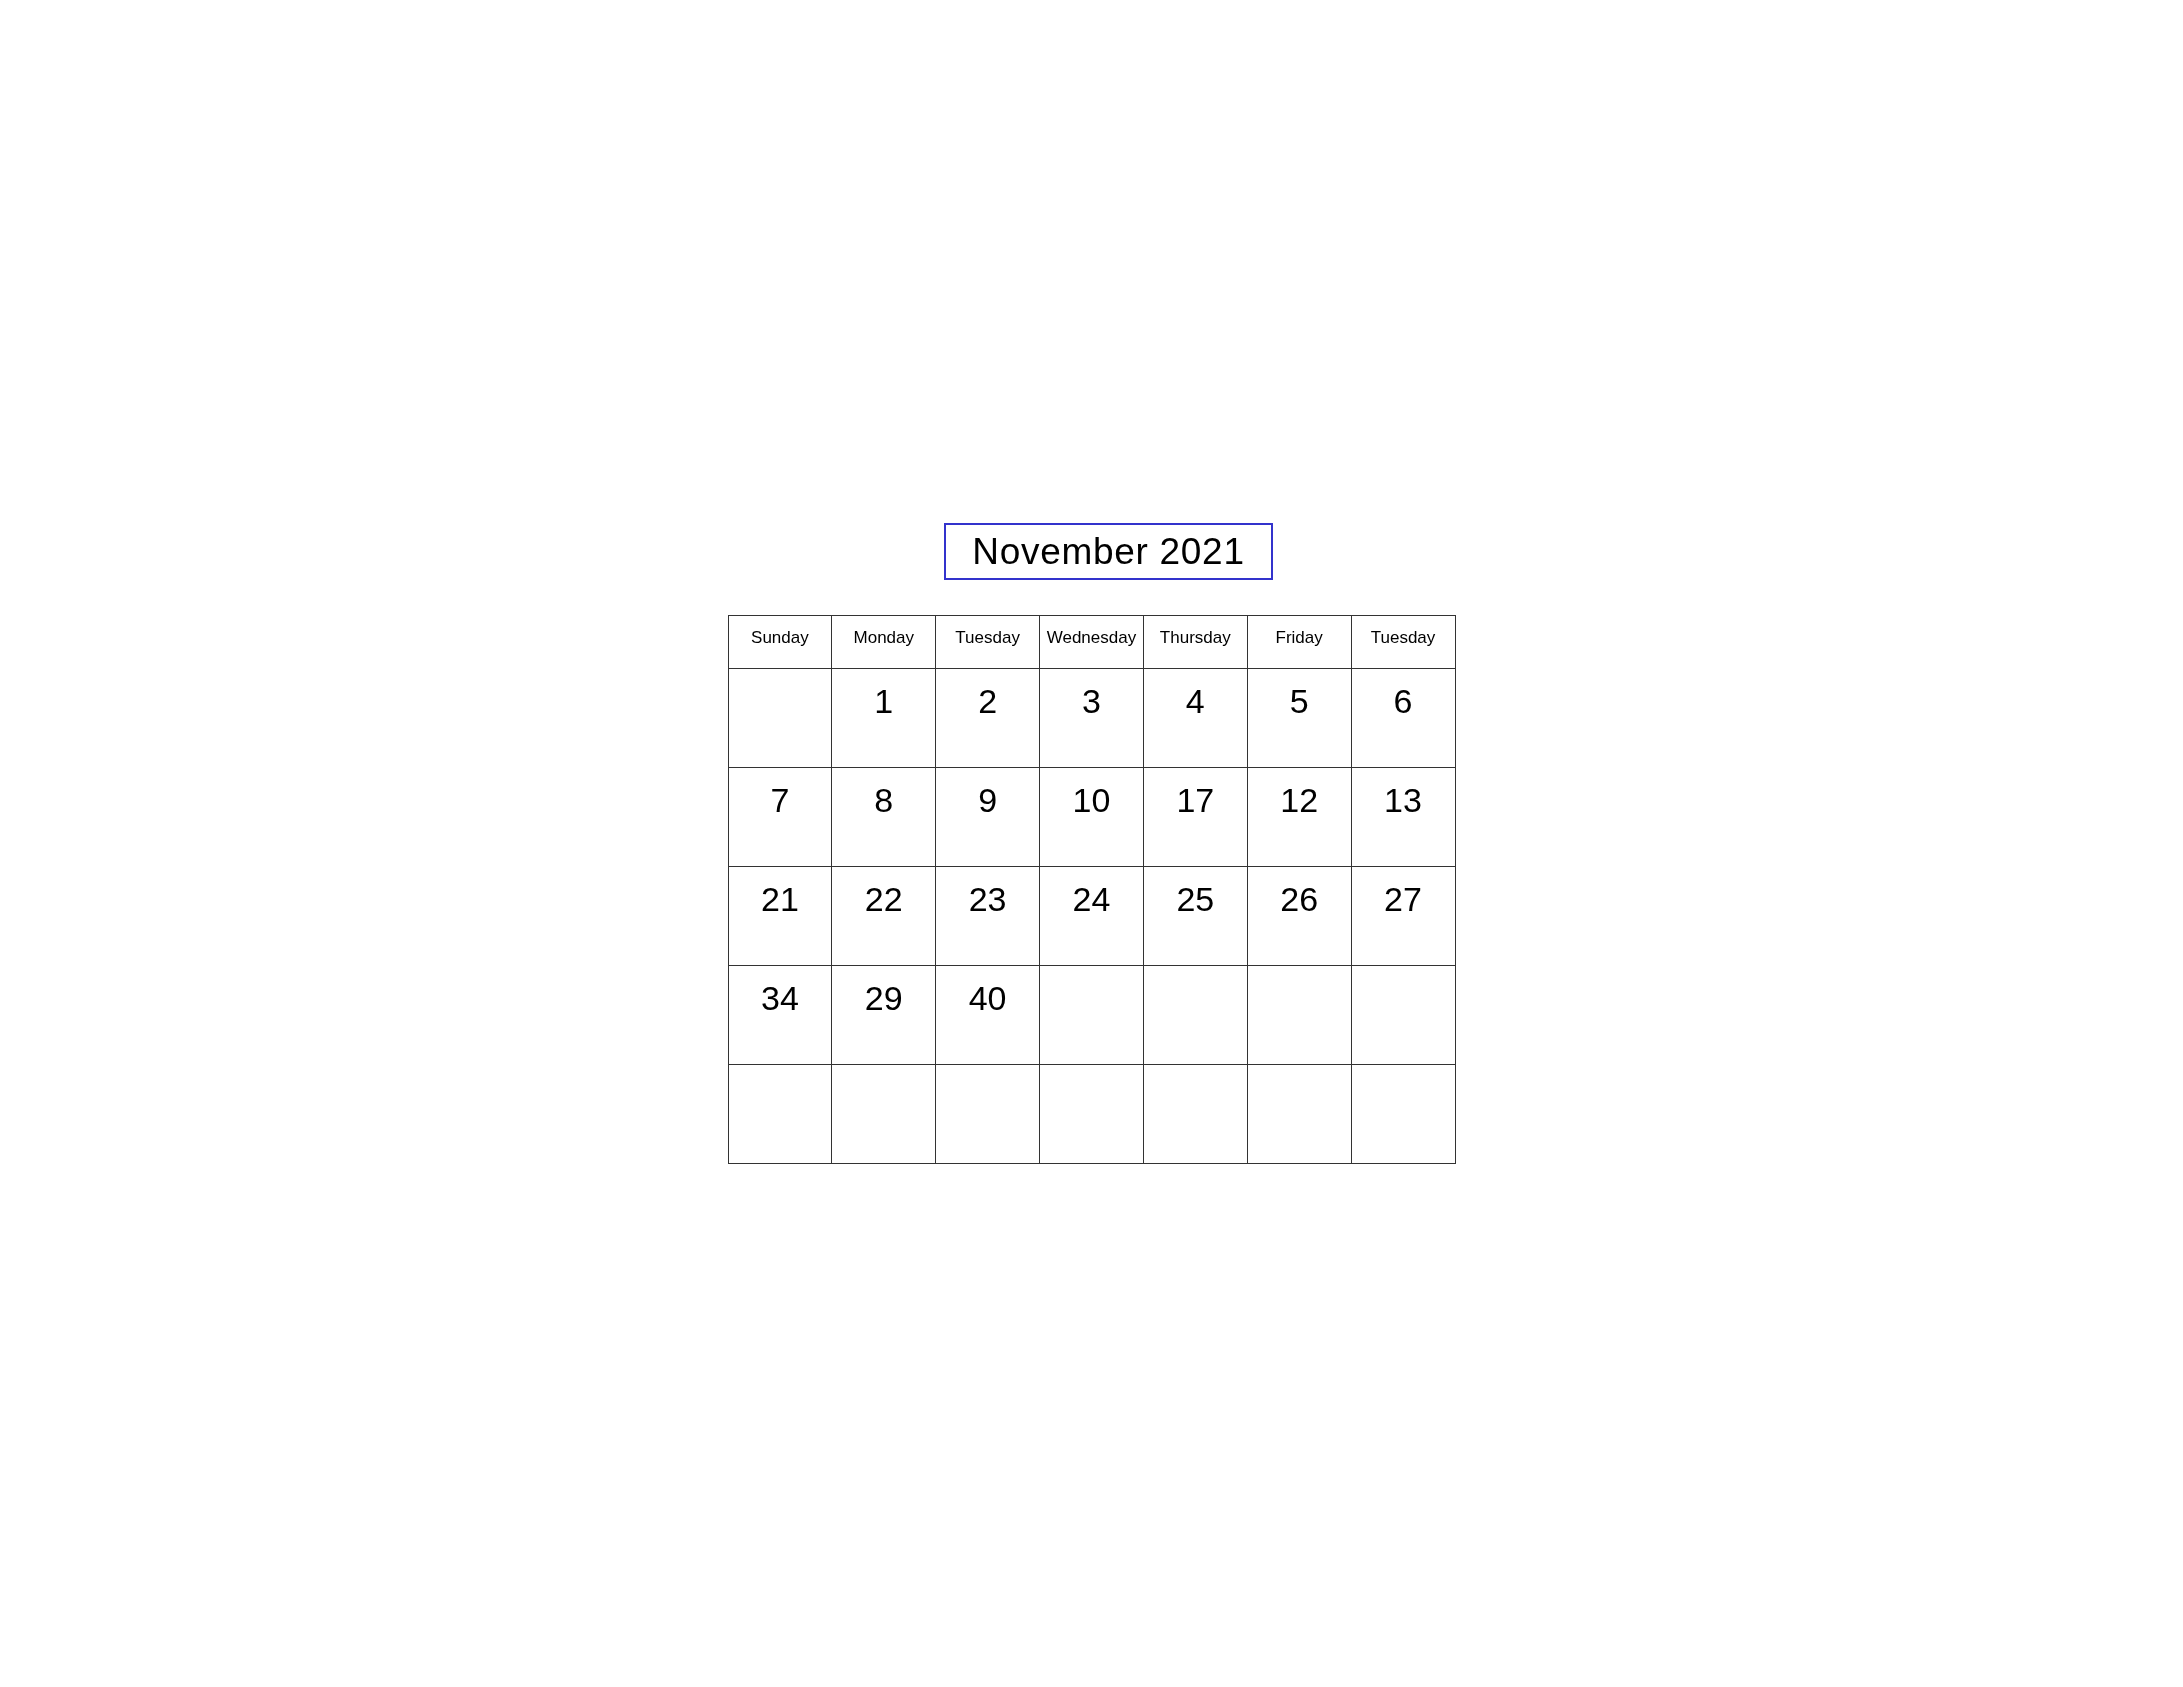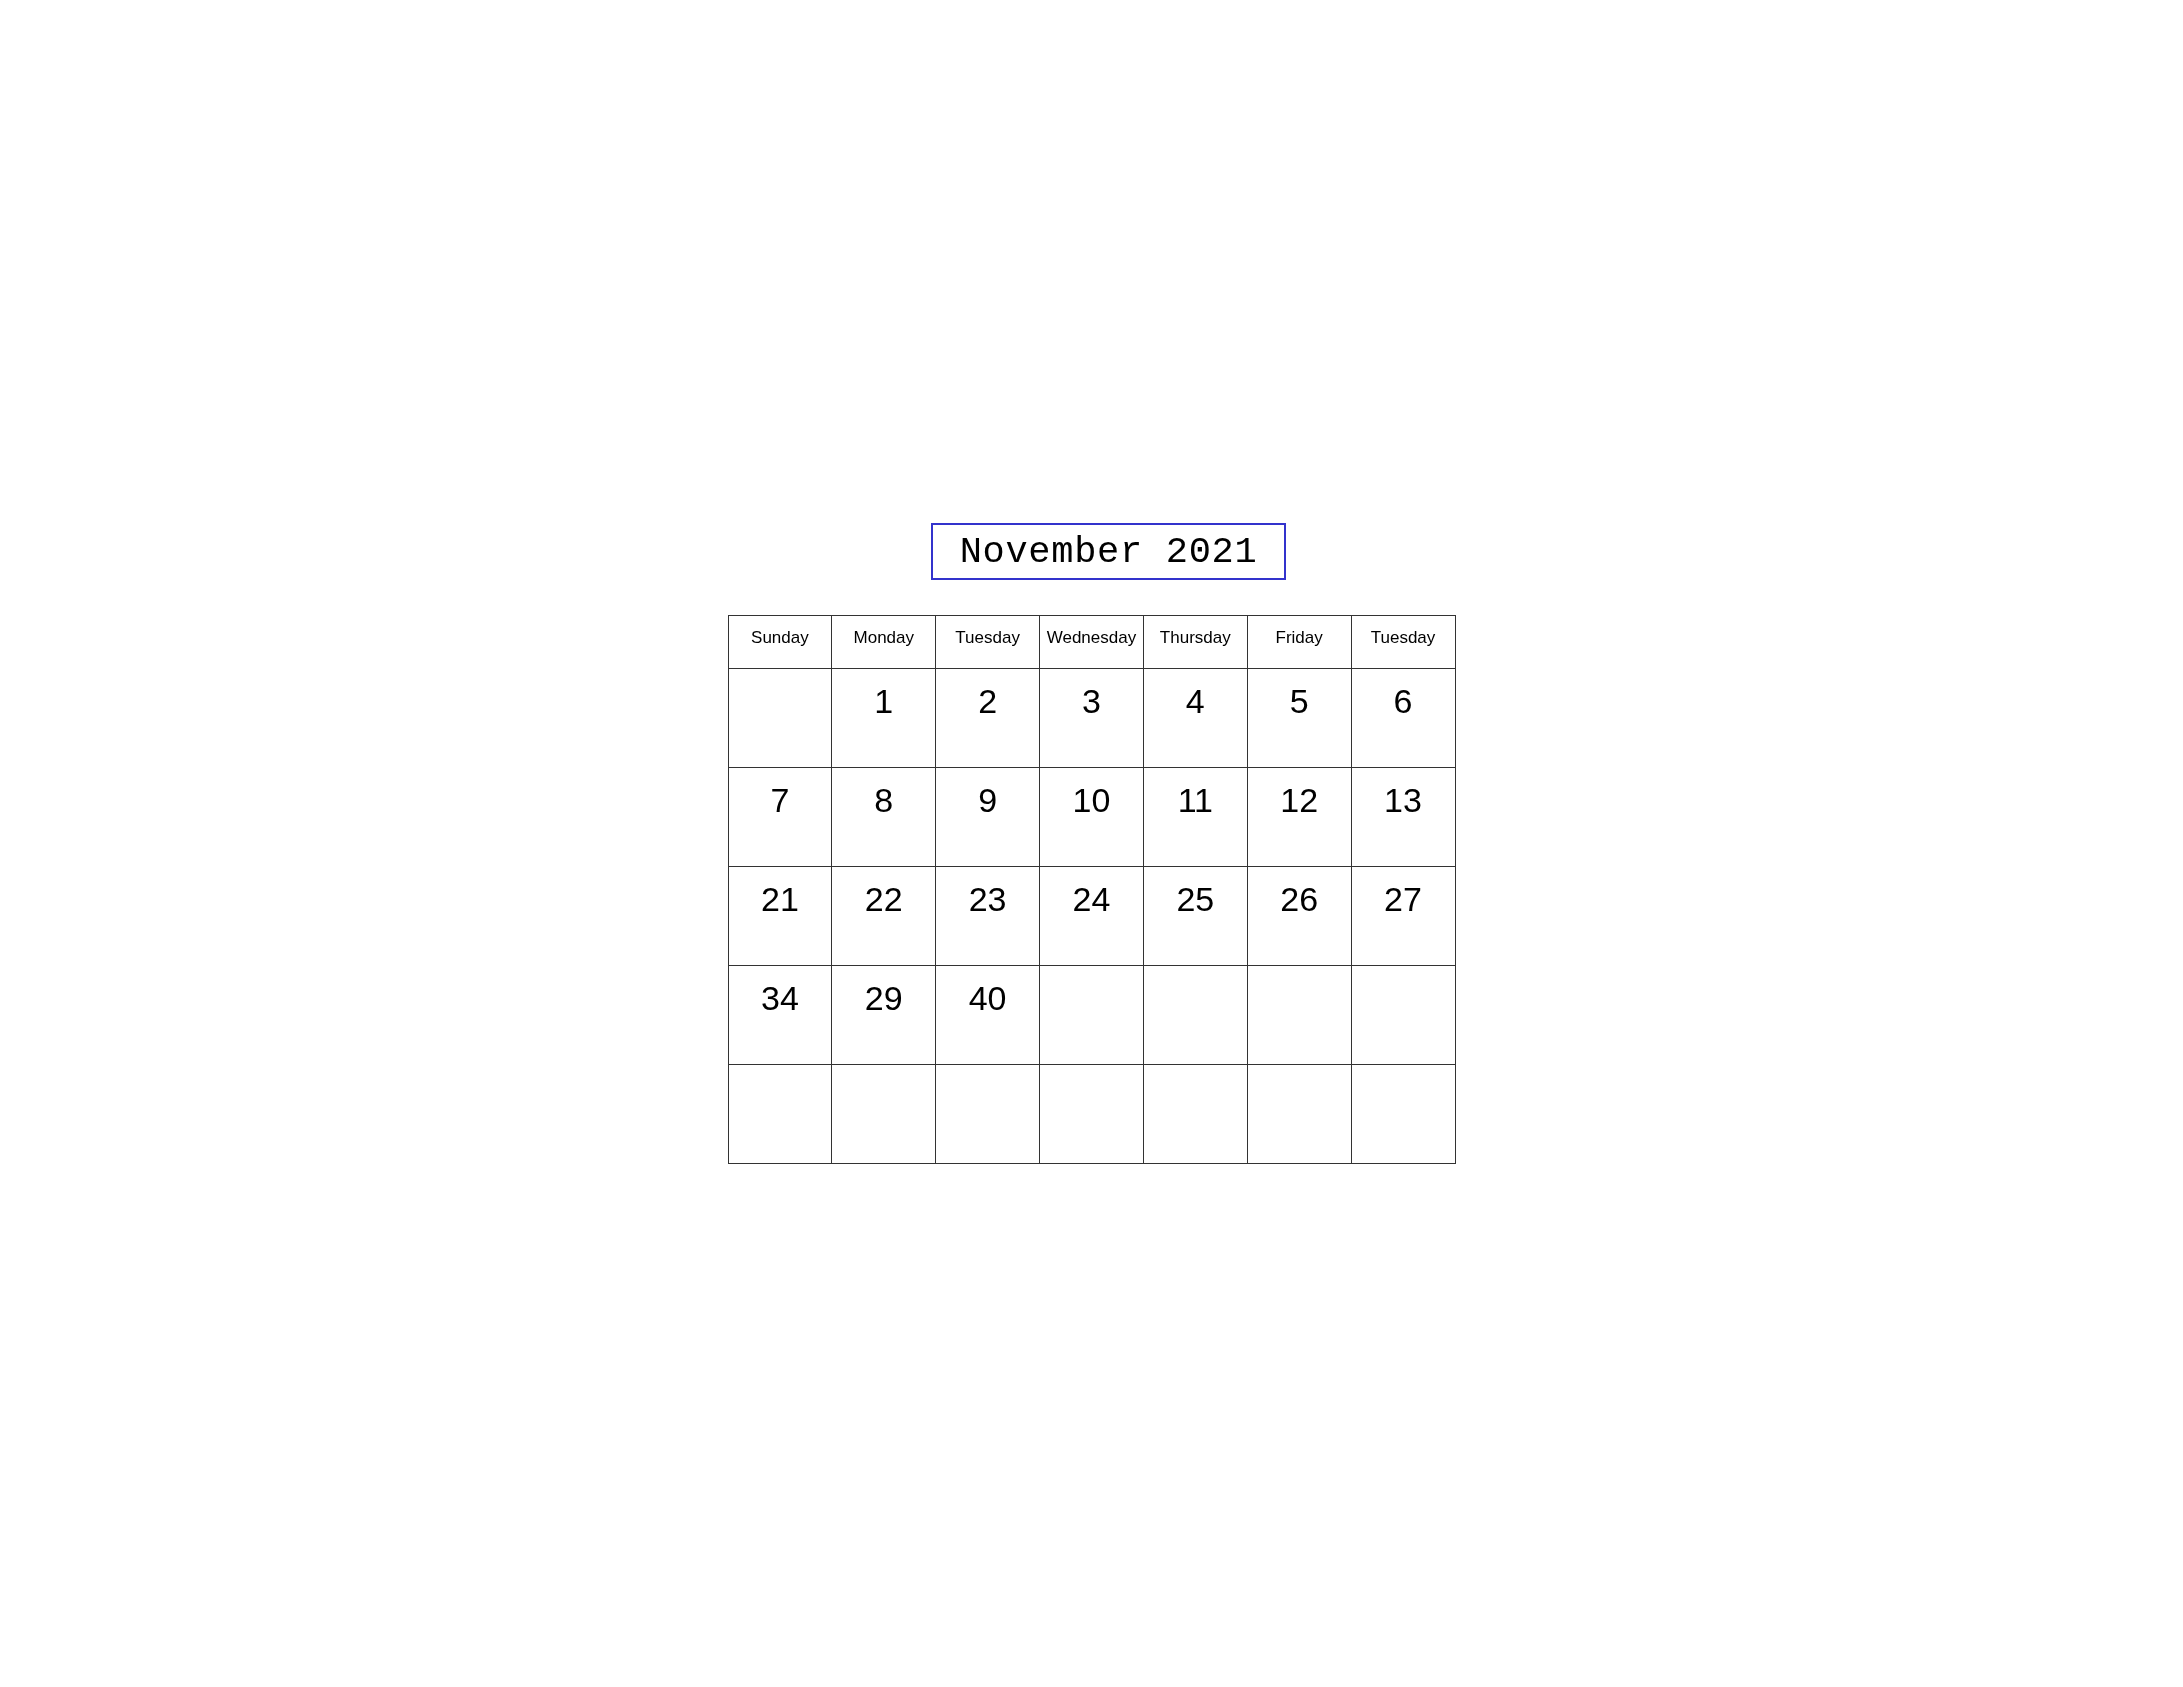--- a/index.html
+++ b/index.html
@@ -28,21 +28,21 @@
       display: flex;
       justify-content: center;
       margin-bottom: 13.2px;
     }
 
     .calendar-title {
       font-size: 37px;
       font-weight: normal;
       border: 2px solid #3333cc;
       padding: 5.3px 26.5px;
-      font-family: Liberation Mono, monospace;
+      font-family: Liberation Sans, sans-serif;
       letter-spacing: 0.7px;
       margin-left: 34px;
     }
 
     .calendar-grid {
       width: 100%;
       border-collapse: collapse;
       border: 1.3px solid #333;
       margin-top: 35px;
     }
@@ -125,21 +125,21 @@
           <td>
             <span class="day-number">8</span>
           </td>
           <td>
             <span class="day-number">9</span>
           </td>
           <td>
             <span class="day-number">10</span>
           </td>
           <td>
-            <span class="day-number">11</span>
+            <span class="day-number">17</span>
           </td>
           <td>
             <span class="day-number">12</span>
           </td>
           <td>
             <span class="day-number">13</span>
           </td>
         </tr>
         <tr>
           <td>

